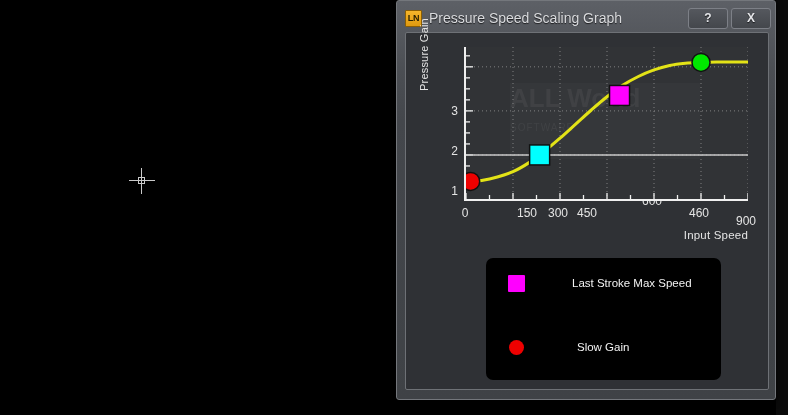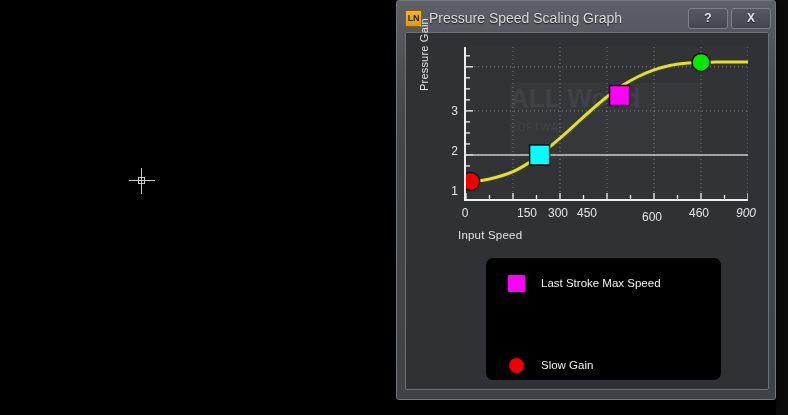--- a/index.html
+++ b/index.html
@@ -170,21 +170,21 @@
     text-align: center;
     color: #e4e4e4;
     font-size: 12px;
     line-height: 12px;
   }
   #x-axis-title {
     position: absolute;
     left: 40px;
     top: 190px;
     width: 290px;
-    text-align: left;
+    text-align: right;
     color: #e4e4e4;
     font-size: 11.5px;
     letter-spacing: 0.2px;
   }
   #plot-box {
     position: absolute;
     left: 46px;
     top: 8px;
     width: 282px;
     height: 152px;
@@ -281,23 +281,23 @@
       <div id="y-axis-title">Pressure Gain</div>
 
       <div class="ytick-label" style="left:22px; top:66px;">3</div>
       <div class="ytick-label" style="left:22px; top:106px;">2</div>
       <div class="ytick-label" style="left:22px; top:146px;">1</div>
 
       <div class="xtick-label" style="left:30px;  top:168px;">0</div>
       <div class="xtick-label" style="left:92px;  top:168px;">150</div>
       <div class="xtick-label" style="left:123px; top:168px;text-align:center;">300</div>
       <div class="xtick-label" style="left:152px; top:168px;">450</div>
-      <div class="xtick-label" style="left:217px; top:172px;">600</div>
+      <div class="xtick-label" style="left:217px; top:156px;">600</div>
       <div class="xtick-label" style="left:264px; top:168px;">460</div>
-      <div class="xtick-label" style="left:311px; top:168px;font-style:italic;">900</div>
+      <div class="xtick-label" style="left:311px; top:176px;">900</div>
 
       <div id="x-axis-title">Input Speed</div>
 
       <div id="plot-box">
 
         <div id="watermark">
           <div>ALL World</div>
           <div class="wm-sub">SOFTWARE</div>
         </div>
 
@@ -347,24 +347,24 @@
               <circle cx="4.7" cy="134.3768115942029" r="9" fill="#ee0000" stroke="#111111" stroke-width="1.5"></circle>
               <rect x="63.63333333333334" y="97.94202898550725" width="20" height="20" fill="#00ffff" stroke="#111111" stroke-width="1.5"></rect>
               <rect x="143.53333333333333" y="38.46376811594203" width="20" height="20" fill="#ff00ff" stroke="#111111" stroke-width="1.5"></rect>
               <circle cx="235" cy="15.420289855072468" r="9" fill="#00e800" stroke="#111111" stroke-width="1.5"></circle>
             </g>
         </svg>
       </div>
     </div>
 
     <div id="legend-box">
-      <div class="legend-row" style="top:14px;">
+      <div class="legend-row" style="top:14px;gap:31px;">
         <span class="legend-swatch sq" style="background: rgb(255, 0, 255);"></span>
         <span class="legend-text">Last Stroke Max Speed</span>
       </div>
-      <div class="legend-row" style="top:96px;">
+      <div class="legend-row" style="top:78px;gap:36px;">
         <span class="legend-swatch ci" style="background: rgb(238, 0, 0);"></span>
         <span class="legend-text">Slow Gain</span>
       </div>
     </div>
 
   </div>
 </div>
 
 </body></html>

